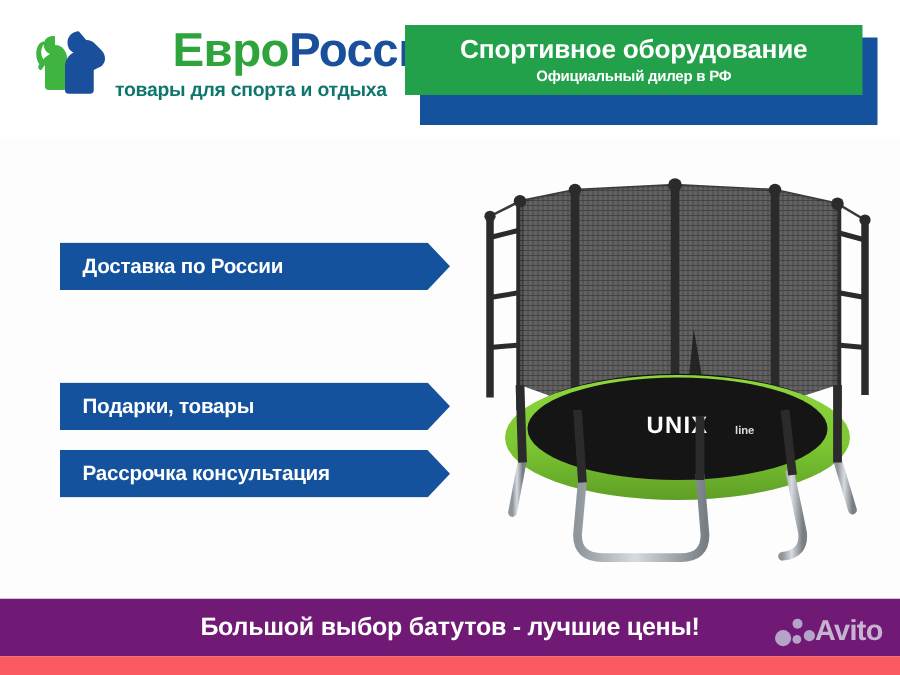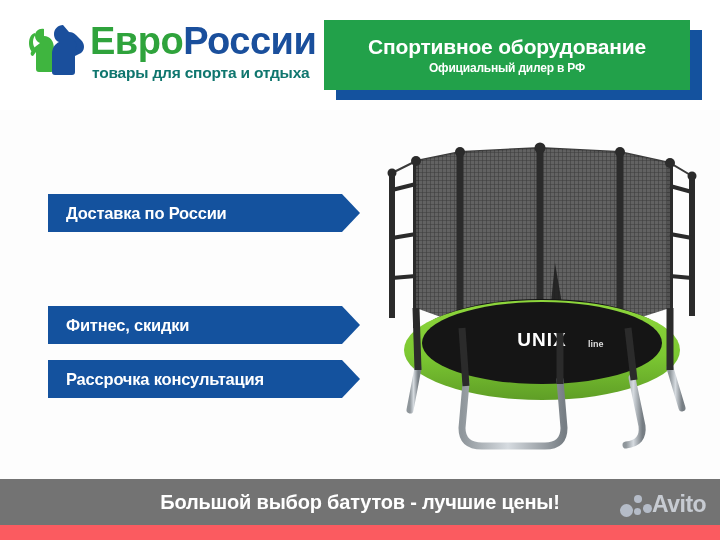--- a/index.html
+++ b/index.html
@@ -11,47 +11,47 @@
   }
   .page{position:absolute;inset:0;background:#fdfdfd;}
 
   
   .header{position:absolute;left:0;top:0;width:720px;height:110px;background:#ffffff;}
 
   .logo{position:absolute;left:22px;top:18px;width:300px;height:72px;}
   .logo-figs{position:absolute;left:0;top:2px;width:68px;height:62px;}
   .wordmark{position:absolute;left:68px;top:0px;width:235px;height:46px;
             font-size:38px;font-weight:bold;letter-spacing:-0.5px;white-space:nowrap;line-height:46px;}
-  .wm-green{color:#2fa33c;}
+  .wm-green{color:#2fa33c;margin-left:48px;}
   .wm-blue{color:#1a4f9c;}
   .tagline{position:absolute;left:70px;top:46px;width:235px;
            font-size:15.5px;font-weight:bold;color:#0f766e;white-space:nowrap;letter-spacing:-0.2px;}
 
   .greenbanner-shadow{position:absolute;left:336px;top:30px;width:366px;height:70px;background:#14529e;}
-  .greenbanner{position:absolute;left:324px;top:20px;width:366px;height:70px;background:#22a14a;
+  .greenbanner{position:absolute;left:324px;top:20px;width:366px;height:56px;background:#22a14a;
                display:flex;flex-direction:column;align-items:center;justify-content:center;gap:2px;}
   .gb-l1{color:#ffffff;font-size:21px;font-weight:bold;white-space:nowrap;letter-spacing:-0.2px;}
   .gb-l2{color:#ffffff;font-size:12px;font-weight:bold;white-space:nowrap;letter-spacing:-0.2px;}
 
   
   .arrow{position:absolute;left:48px;background:#14529e;color:#fff;
          display:flex;align-items:center;
          clip-path:polygon(0 0, calc(100% - 18px) 0, 100% 50%, calc(100% - 18px) 100%, 0 100%);}
   .arrow span{padding-left:18px;font-size:16.5px;font-weight:bold;white-space:nowrap;letter-spacing:-0.2px;}
   .a1{top:194px;width:312px;height:38px;}
   .a2{top:250px;width:312px;height:38px;}
   .a3{top:306px;width:312px;height:38px;}
   .a4{top:360px;width:312px;height:38px;}
 
   
   .tramp{position:absolute;left:370px;top:128px;width:340px;height:340px;}
   .tramp svg{display:block;}
 
   
-  .botbanner{position:absolute;left:0;top:479px;width:720px;height:46px;background:#737373;
+  .botbanner{position:absolute;left:0;top:479px;width:720px;height:46px;background:#701a75;
              display:flex;align-items:center;justify-content:center;}
   .botbanner span{color:#ffffff;font-size:20px;font-weight:bold;white-space:nowrap;letter-spacing:-0.2px;}
   .redstrip{position:absolute;left:0;top:525px;width:720px;height:15px;background:#fb5b60;}
 
   .avito{position:absolute;left:618px;top:492px;width:96px;height:30px;opacity:.72;}
   .avito-txt{position:absolute;left:34px;top:-1px;font-size:23px;font-weight:bold;color:#e8eef7;letter-spacing:-0.5px;text-align:center;}
   .dot{position:absolute;border-radius:50%;background:#cfd9ea;}
   .d1{left:2px;top:12px;width:13px;height:13px;}
   .d2{left:16px;top:3px;width:8px;height:8px;}
   .d3{left:25px;top:12px;width:9px;height:9px;}
@@ -85,21 +85,21 @@
     <div class="greenbanner">
       <div class="gb-l1">Спортивное оборудование</div>
       <div class="gb-l2">Официальный дилер в РФ</div>
     </div>
   </div>
 
   <div class="arrow a1">
     <span>Доставка по России</span>
   </div>
   <div class="arrow a3">
-    <span>Фитнес, скидки</span>
+    <span>Подарки, товары</span>
   </div>
   <div class="arrow a4">
     <span>Рассрочка консультация</span>
   </div>
 
   <div class="tramp">
     <svg width="340" height="340" viewBox="0 0 340 340">
       <defs>
         <pattern id="netpat" width="4" height="4" patternUnits="userSpaceOnUse">
           <rect width="4" height="4" fill="#555"></rect>

